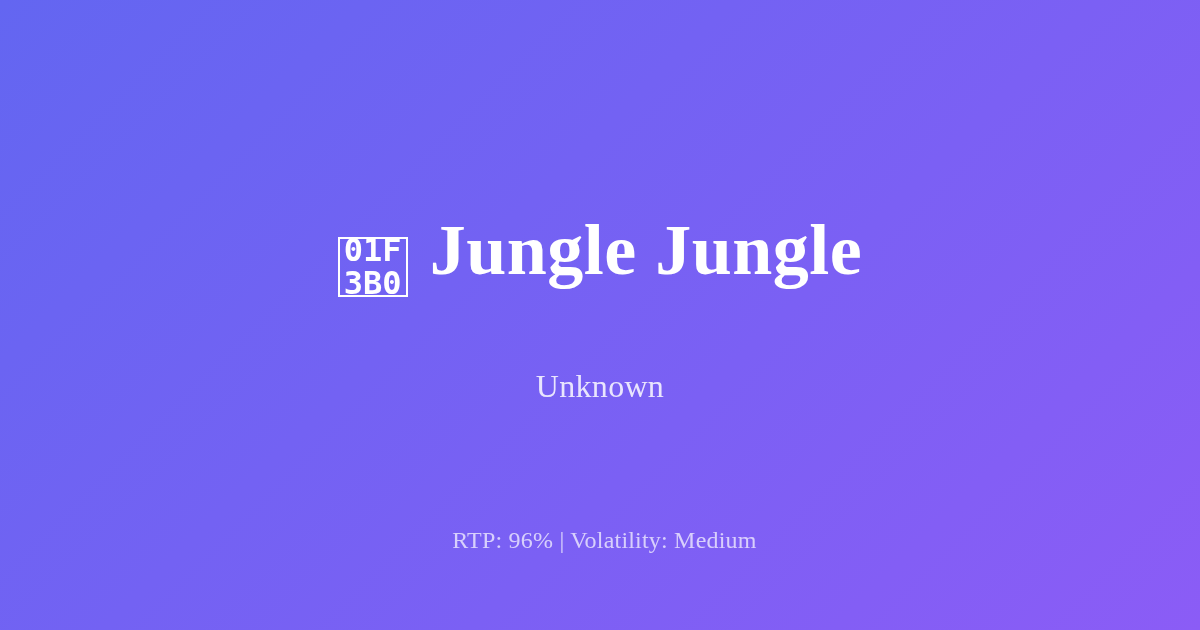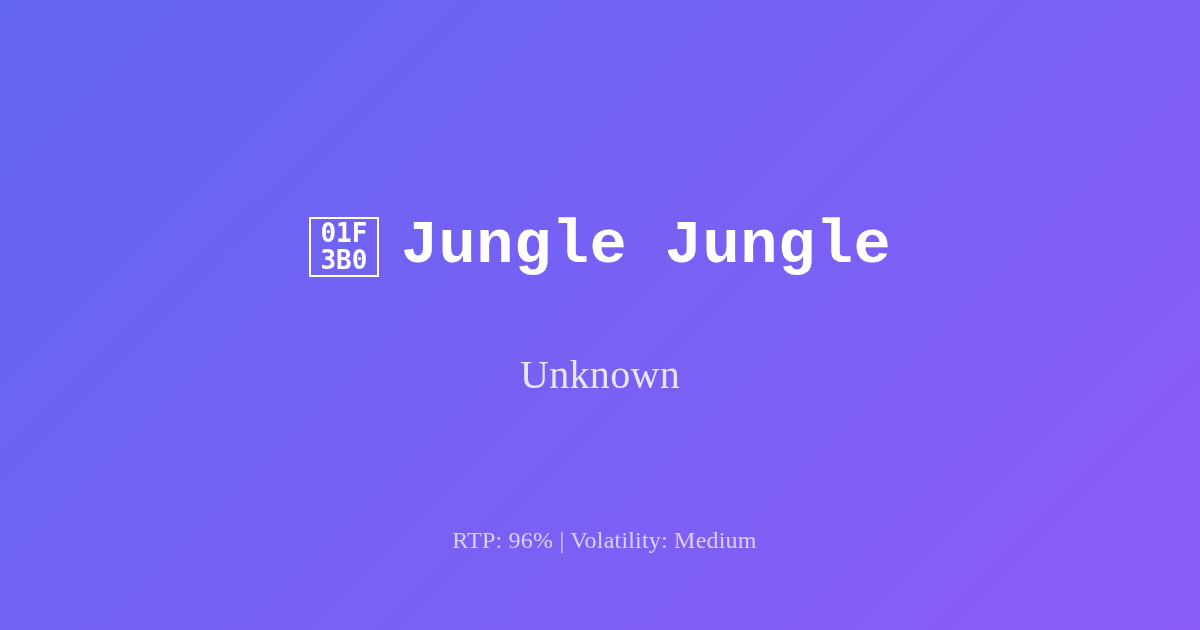--- a/index.html
+++ b/index.html
@@ -58,48 +58,48 @@
     display: inline-flex;
     flex-direction: column;
     align-items: center;
     justify-content: center;
     box-sizing: border-box;
     width: 70px;
     height: 60px;
     border: 2px solid #FFFFFF;
     background: transparent;
     font-family: "DejaVu Sans Mono", "Liberation Mono", monospace;
-    font-size: 26px;
+    font-size: 32px;
     font-weight: 700;
     letter-spacing: 0px;
     color: #FFFFFF;
     line-height: 1.04;
     flex: 0 0 auto;
     position: relative;
-    top: 1px;
+    top: 17px;
   }
 
   .tofu-row {
     display: block;
     white-space: pre;
   }
 
   .game-title {
-    font-family: Liberation Mono, monospace;
-    font-size: 62px;
+    font-family: Liberation Serif, serif;
+    font-size: 72px;
     font-weight: 700;
     color: #FFFFFF;
     letter-spacing: 0.5px;
     white-space: nowrap;
     line-height: 1;
   }
 
   .provider {
     font-family: "Liberation Serif", "DejaVu Serif", serif;
-    font-size: 40px;
+    font-size: 32px;
     font-weight: 400;
     color: rgba(255, 255, 255, 0.84);
     letter-spacing: 0.3px;
     margin-top: 36px;
     line-height: 1;
     white-space: nowrap;
   }
 
   
   .meta-line {

